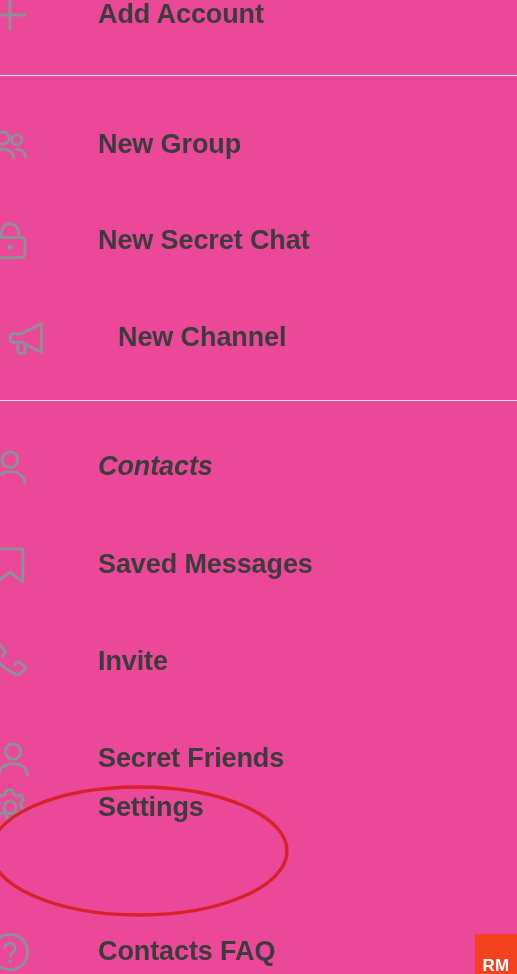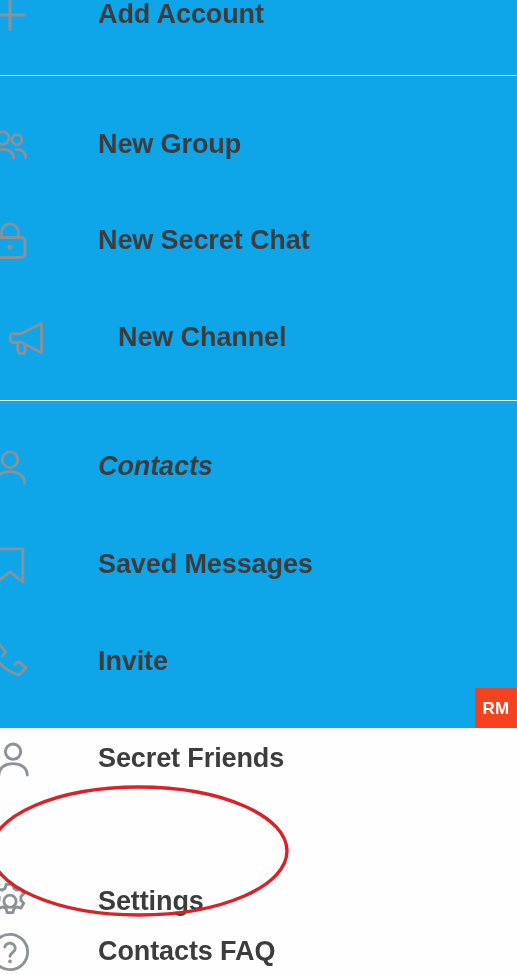--- a/index.html
+++ b/index.html
@@ -14,22 +14,22 @@
     overflow: hidden;
     font-family: "Liberation Sans", sans-serif;
     background: #fefefe;
   }
 
   #menu-panel {
     position: absolute;
     left: 0;
     top: 0;
     width: 517px;
-    height: 728px;
-    background: #0ea5e9;
+    height: 974px;
+    background: #ec4899;
   }
 
   .menu-row {
     position: absolute;
     left: 0;
     width: 517px;
     height: 97px;
     display: flex;
     align-items: center;
     box-sizing: border-box;
@@ -88,21 +88,21 @@
   }
 
   #rm-badge {
     position: absolute;
     right: 0px;
     bottom: 0px;
     width: 42px;
     height: 40px;
     background: #f4411e;
     display: flex;
-    align-items: center;
+    align-items: flex-end;
     justify-content: center;
   }
   #rm-badge-text {
     color: #ffffff;
     font-size: 17px;
     font-weight: bold;
     font-family: "Liberation Sans", sans-serif;
     letter-spacing: 0.2px;
     line-height: 1;
   }
@@ -193,21 +193,21 @@
     <span class="row-icon">
       <svg viewBox="0 0 24 24" fill="none" stroke="currentColor" stroke-width="1.5" stroke-linecap="round" stroke-linejoin="round">
         <circle cx="13.6" cy="8.2" r="4"></circle>
         <path d="M6.2 20.4c0-3.9 3.3-6 7.4-6s7.4 2.1 7.4 6"></path>
         <line x1="1.2" y1="8.2" x2="6" y2="8.2"></line>
       </svg>
     </span>
     <span class="row-label">Secret Friends</span>
   </div>
 
-  <div class="menu-row" style="top:853px;">
+  <div class="menu-row" style="top:759px;">
     <span class="row-icon">
       <svg viewBox="0 0 24 24" fill="none" stroke="currentColor" stroke-width="1.5" stroke-linecap="round" stroke-linejoin="round">
         <path d="M12 2.6l1.5.25.55 2.1a6.9 6.9 0 0 1 1.55.9l2.05-.7 1.5 2.6-1.5 1.55c.07.3.1.6.1.9s-.03.6-.1.9l1.5 1.55-1.5 2.6-2.05-.7a6.9 6.9 0 0 1-1.55.9l-.55 2.1h-3l-.55-2.1a6.9 6.9 0 0 1-1.55-.9l-2.05.7-1.5-2.6 1.5-1.55a6.6 6.6 0 0 1 0-1.8L4.35 7.75l1.5-2.6 2.05.7a6.9 6.9 0 0 1 1.55-.9l.55-2.1z"></path>
         <circle cx="12" cy="11.6" r="3.2"></circle>
       </svg>
     </span>
     <span class="row-label">Settings</span>
   </div>
 
   <div class="menu-row" style="top:903px;">

